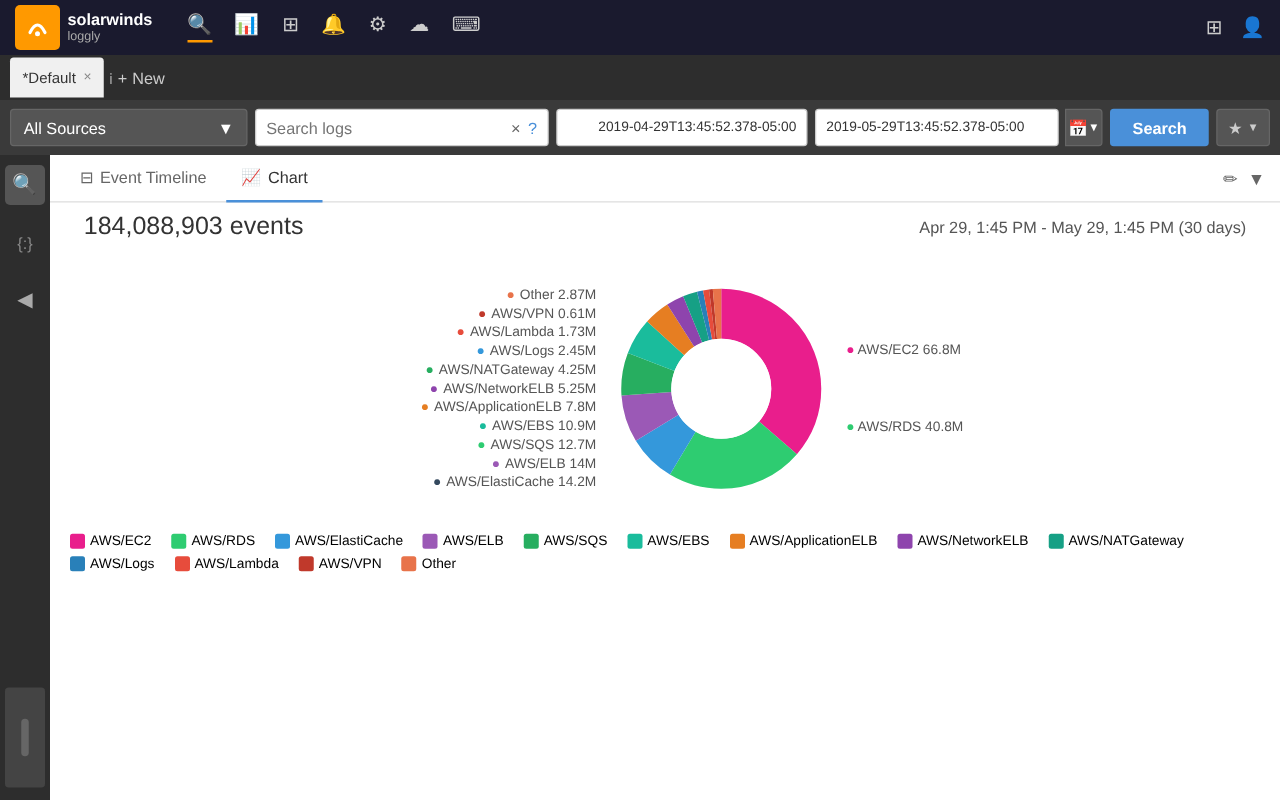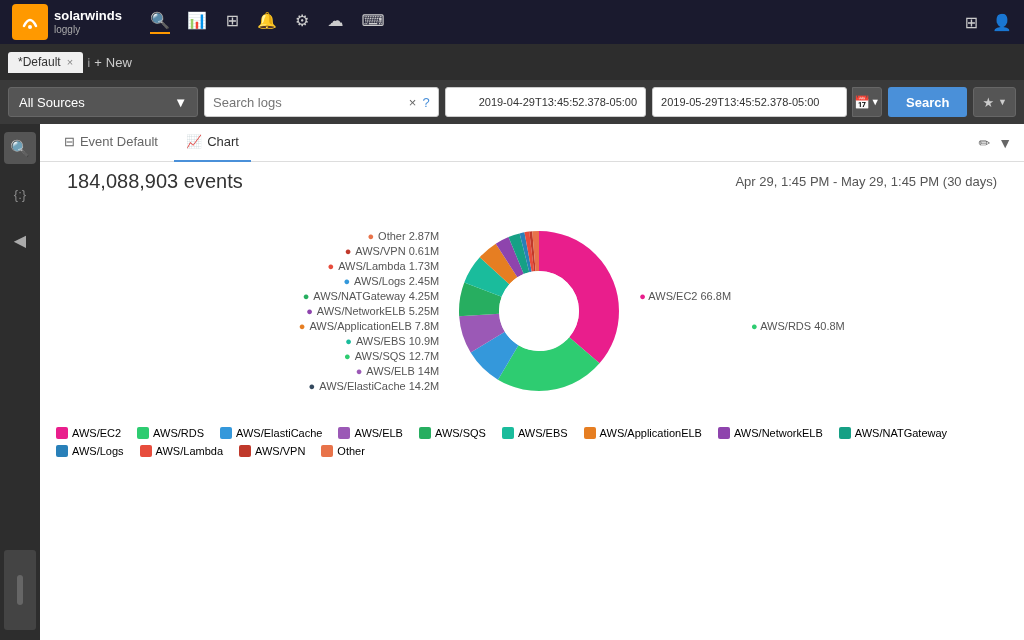--- a/index.html
+++ b/index.html
@@ -51,21 +51,21 @@
     .tab {
       background: #444;
       color: #ddd;
       padding: 4px 10px;
       border-radius: 3px 3px 0 0;
       font-size: 12px;
       display: flex;
       align-items: center;
       gap: 6px;
       cursor: pointer;
-      height: 21px;
+      height: 32px;
     }
     .tab.active { background: #f0f0f0; color: #333; }
     .tab-close { color: #888; font-size: 11px; cursor: pointer; }
     .tab-info { color: #aaa; font-size: 12px; cursor: pointer; }
     .new-tab { color: #ccc; font-size: 13px; cursor: pointer; display: flex; align-items: center; gap: 4px; }
 
     
     .search-bar {
       background: #3a3a3a;
       height: 44px;
@@ -244,20 +244,21 @@
       min-width: 220px;
     }
     .donut-labels-left .label-row {
       display: flex;
       justify-content: flex-end;
       align-items: center;
       gap: 4px;
     }
     .donut-labels-right {
       display: flex;
+      flex-direction: column;
       gap: 20px;
       font-size: 11px;
       color: #555;
       min-width: 130px;
     }
     .donut-svg { width: 200px; height: 200px; }
 
     
     .legend {
       display: flex;
@@ -358,21 +359,21 @@
     <div style="margin-top: auto; margin-bottom: 10px; width: 32px; height: 80px; background: #444; border-radius: 3px; display: flex; flex-direction: column; align-items: center; justify-content: center;">
       <div style="width: 6px; height: 30px; background: #666; border-radius: 3px;"></div>
     </div>
   </div>
 
   <div class="chart-area">
 
     <div class="chart-tabs">
       <div class="chart-tab">
         <span>⊟</span>
-        <span>Event Default</span>
+        <span>Event Timeline</span>
       </div>
       <div class="chart-tab active">
         <span>📈</span>
         <span>Chart</span>
       </div>
       <div class="chart-actions">
         <span class="chart-action-btn">✏</span>
         <span class="chart-action-btn">▼</span>
       </div>
     </div>

